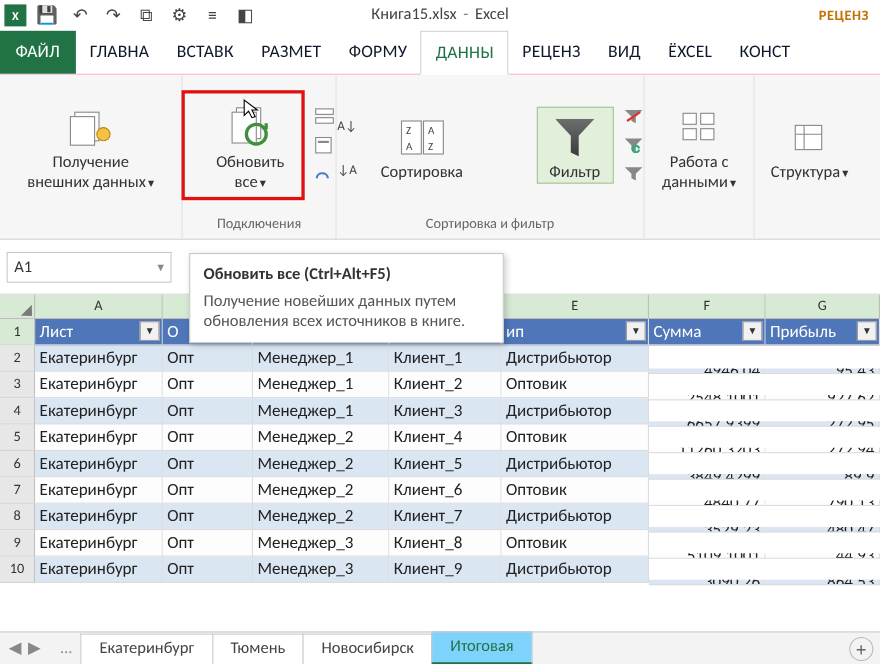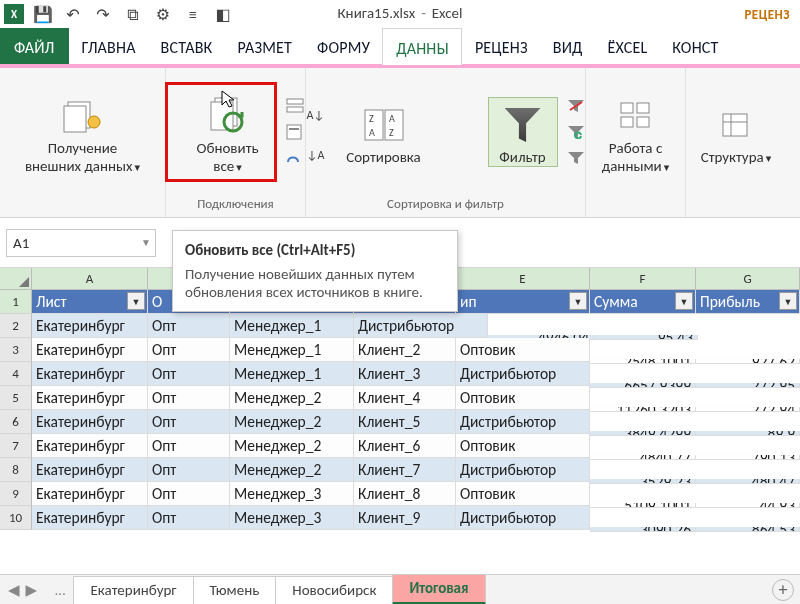--- a/index.html
+++ b/index.html
@@ -7,21 +7,21 @@
 
   
   .qat { height: 28px; background: #fff; display: flex; align-items: center; padding: 0 4px; gap: 8px; }
   .xl-icon { width: 20px; height: 20px; background: #217346; display:flex;align-items:center;justify-content:center;color:#fff;font-size:11px;font-weight:bold;}
   .qat-btn { width: 22px; height: 22px; display: flex; align-items: center; justify-content: center; color: #444; font-size: 16px; }
   .title { position: absolute; left: 50%; transform: translateX(-50%); color: #444; font-size: 15px; top: 4px; display:flex; gap:6px;}
   .title-d { color:#777; }
   .qat-right { margin-left:auto; color:#c37206; font-size:13px; font-weight:bold; letter-spacing:.5px; padding-right:6px;}
 
   
-  .tabs { height: 40px; background:#fff; display:flex; border-bottom:4px solid #f9a8d4; }
+  .tabs { height: 40px; background:#fff; display:flex; border-bottom:1px solid #f9a8d4; }
   .tab { padding: 10px 12px 10px 13px; font-size: 16px; color:#0f172a; letter-spacing:.2px; }
   .tab.file { background:#217346; color:#fff; font-weight:400; padding:10px 14px; }
   .tab.active { color:#217346; background:#fff; border:1px solid #d4d4d4; border-bottom:1px solid #fff; margin-bottom:-1px;}
 
   
   .ribbon { height: 150px; background:#f6f6f6; border-bottom:1px solid #d4d4d4; display:flex; position:relative; }
   .group { display:flex; flex-direction:column; align-items:center; border-right:1px solid #e1e1e1; padding:4px 8px 0; }
   .group-body { display:flex; gap:6px; flex:1; align-items:center; }
   .group-label { font-size:13px; color:#666; padding:4px 0 6px; text-align:center; }
   .big-btn { display:flex; flex-direction:column; align-items:center; justify-content:flex-start; padding:4px 2px 0; min-width:80px; }
@@ -64,21 +64,21 @@
   .row:nth-child(1) .row-hdr,
   .row .row-hdr{ background:#e7e7e7; }
   .grid .row.header .row-hdr,
   .grid .row .row-hdr{ }
   .sel-hdr{ background:#d6ead4 !important; }
 
   
   .sheets { position:absolute; bottom:0; left:0; right:0; height:30px; background:#f3f3f3; border-top:1px solid #ccc; display:flex; align-items:center; padding-left:8px; font-size:15px; color:#444;}
   .sheets .nav{ display:flex; gap:6px; color:#888; padding-right:10px;}
   .sheet { padding:4px 16px 5px; border:1px solid #ccc; border-bottom:none; background:#fff; margin-right:-1px;}
-  .sheet.active{ background:#fca5a5; color:#217346; font-weight:bold; border-bottom:3px solid #217346; }
+  .sheet.active{ background:#7dd3fc; color:#217346; font-weight:normal; border-bottom:3px solid #217346; }
   .sheet.add{ border:none; background:transparent; font-size:18px; padding:2px 10px; color:#666; margin-left:auto; margin-right:6px; border:1px solid #bbb; border-radius:50%; width:22px; height:22px; display:flex; align-items:center; justify-content:center;}
   .sheets .dots{padding:0 8px; color:#888;}
 
   
   svg { display:block; }
 </style>
 </head>
 <body>
 
 <div class="qat">
@@ -312,20 +312,21 @@
         <div class="cell colG">
           <span>Прибыль</span>
           <div class="drop">▼</div>
         </div>
       </div>
       <div class="row stripe">
         <div class="row-hdr">2</div>
         <div class="cell colA">Екатеринбург</div>
         <div class="cell colB">Опт</div>
         <div class="cell colC">Менеджер_1</div>
+        <div class="cell colD">Клиент_1</div>
         <div class="cell colE">Дистрибьютор</div>
         <div class="cell colF num">4946,04</div>
         <div class="cell colG num">95,43</div>
       </div>
       <div class="row alt">
         <div class="row-hdr">3</div>
         <div class="cell colA">Екатеринбург</div>
         <div class="cell colB">Опт</div>
         <div class="cell colC">Менеджер_1</div>
         <div class="cell colD">Клиент_2</div>

